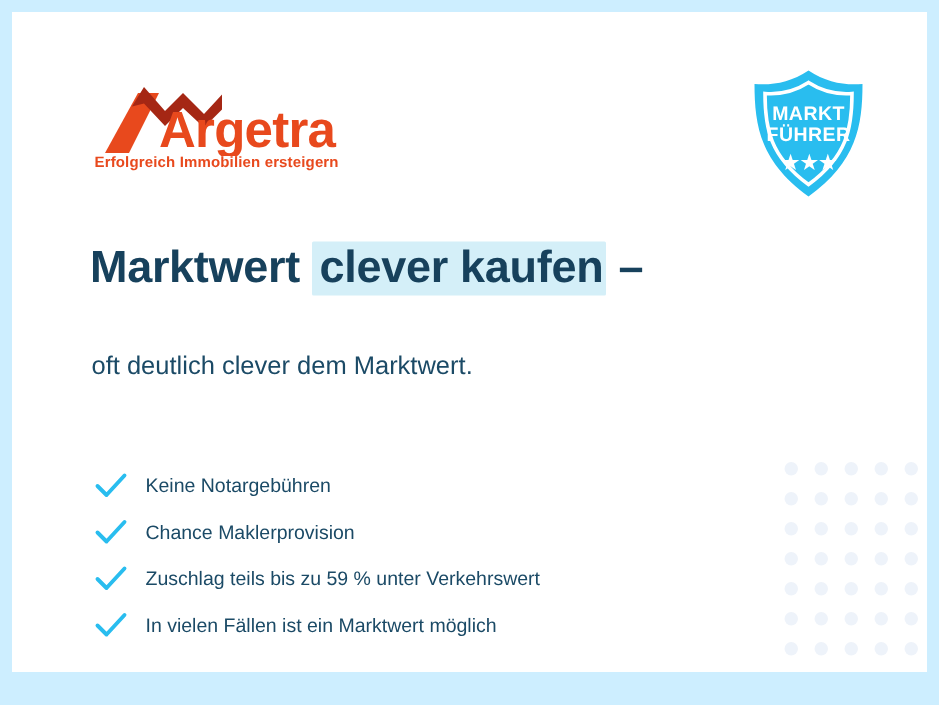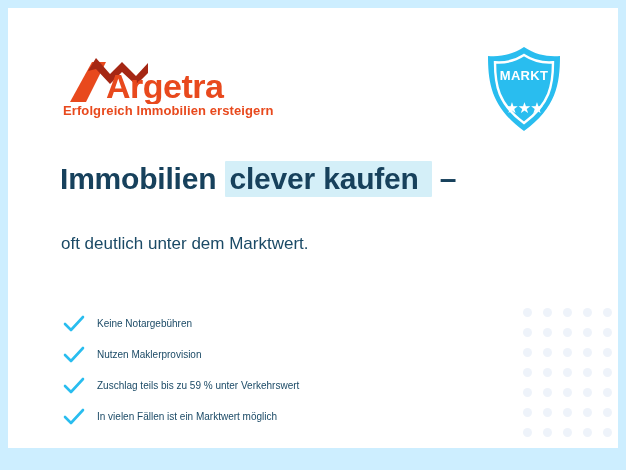--- a/index.html
+++ b/index.html
@@ -63,31 +63,31 @@
     position: absolute;
     left: 0;
     top: 0;
     width: 190px;
     height: 50px;
   }
   #logo .logo-tagline {
     position: absolute;
     left: 1px;
     top: 49px;
-    font-size: 13px;
+    font-size: 10px;
     font-weight: bold;
     letter-spacing: .1px;
     color: #e8491d;
     white-space: nowrap;
   }
 
   
   #badge {
     position: absolute;
-    left: 474px;
+    left: 489px;
     top: 36px;
     width: 84px;
     height: 90px;
   }
   #badge .badge-line1 {
     position: absolute;
     left: 0; top: 24px; width: 84px;
     text-align: center;
     color: #ffffff;
     font-size: 13px;
@@ -119,21 +119,21 @@
     top: 132px;
     width: 500px;
     color: #17415c;
     font-size: 30px;
     font-weight: bold;
     line-height: 38px;
     letter-spacing: -.2px;
   }
   #headline .hl {
     background: #d4eff8;
-    padding: 1px 13px 2px 5px;
+    padding: 1px 2px 2px 5px;
     border-radius: 1px;
   }
   #headline .hl-line {
     display: block;
     white-space: nowrap;
   }
 
   
   #subheading {
     position: absolute;
@@ -165,21 +165,21 @@
   #benefits .check {
     flex: 0 0 auto;
     width: 26px;
     height: 22px;
     margin-right: 8px;
     display: flex;
     align-items: center;
   }
   #benefits .label {
     color: #1b4a66;
-    font-size: 10px;
+    font-size: 13px;
     line-height: 20px;
     white-space: nowrap;
   }
 </style>
 </head>
 <body>
 
 <div id="banner">
 
   <div id="card">
@@ -235,49 +235,50 @@
       </div>
       <div class="logo-tagline">Erfolgreich Immobilien ersteigern</div>
     </div>
 
     <div id="badge">
       <svg width="84" height="90" viewBox="0 0 84 90" xmlns="http://www.w3.org/2000/svg">
         <path d="M42,3 C54,11 66,13 78,12 C78,40 74,64 42,87 C10,64 6,40 6,12 C18,13 30,11 42,3 Z" fill="#29bdef"></path>
         <path d="M42,11 C52,17.5 62,19 71,18.3 C71,41 68,60 42,79 C16,60 13,41 13,18.3 C22,19 32,17.5 42,11 Z" fill="none" stroke="#ffffff" stroke-width="2.4"></path>
       </svg>
       <div class="badge-line1">MARKT</div>
+      <div class="badge-line2">FÜHRER</div>
       <div class="badge-stars">★★★</div>
     </div>
 
     <h1 id="headline">
-      <span class="hl-line"><span>Immobilien</span> <span class="hl">clever kaufen</span> <span>–</span></span>
+      <span class="hl-line"><span>Marktwert</span> <span class="hl">clever kaufen</span> <span>–</span></span>
     </h1>
 
     <div id="subheading">
-      <span>oft deutlich unter dem Marktwert.</span>
+      <span>oft deutlich clever dem Marktwert.</span>
     </div>
 
     <ul id="benefits" style="list-style:none;margin:0;padding:0;">
 
       <li class="item">
         <span class="check">
           <svg width="22" height="18" viewBox="0 0 22 18" xmlns="http://www.w3.org/2000/svg">
             <path d="M2,9 L8,15 L20,2" fill="none" stroke="#29bdef" stroke-width="2.6" stroke-linecap="round" stroke-linejoin="round"></path>
           </svg>
         </span>
         <span class="label">Keine Notargebühren</span>
       </li>
 
       <li class="item">
         <span class="check">
           <svg width="22" height="18" viewBox="0 0 22 18" xmlns="http://www.w3.org/2000/svg">
             <path d="M2,9 L8,15 L20,2" fill="none" stroke="#29bdef" stroke-width="2.6" stroke-linecap="round" stroke-linejoin="round"></path>
           </svg>
         </span>
-        <span class="label">Nutzen Maklerprovision</span>
+        <span class="label">Chance Maklerprovision</span>
       </li>
 
       <li class="item">
         <span class="check">
           <svg width="22" height="18" viewBox="0 0 22 18" xmlns="http://www.w3.org/2000/svg">
             <path d="M2,9 L8,15 L20,2" fill="none" stroke="#29bdef" stroke-width="2.6" stroke-linecap="round" stroke-linejoin="round"></path>
           </svg>
         </span>
         <span class="label">Zuschlag teils bis zu 59 % unter Verkehrswert</span>
       </li>

